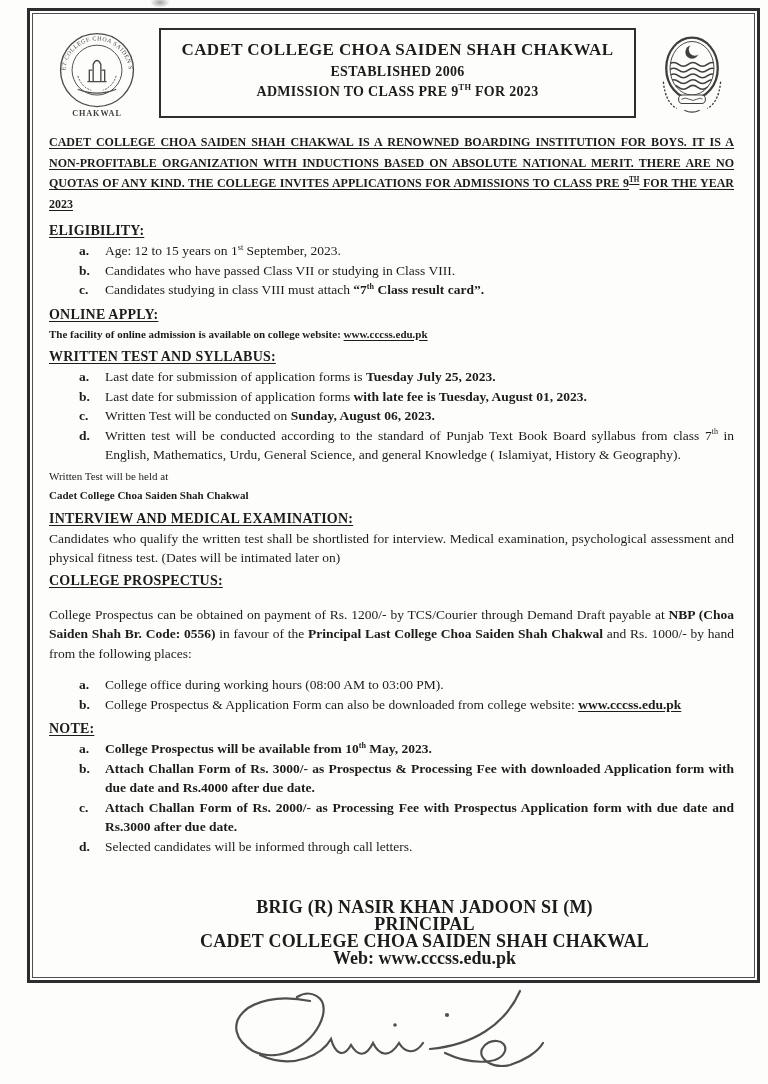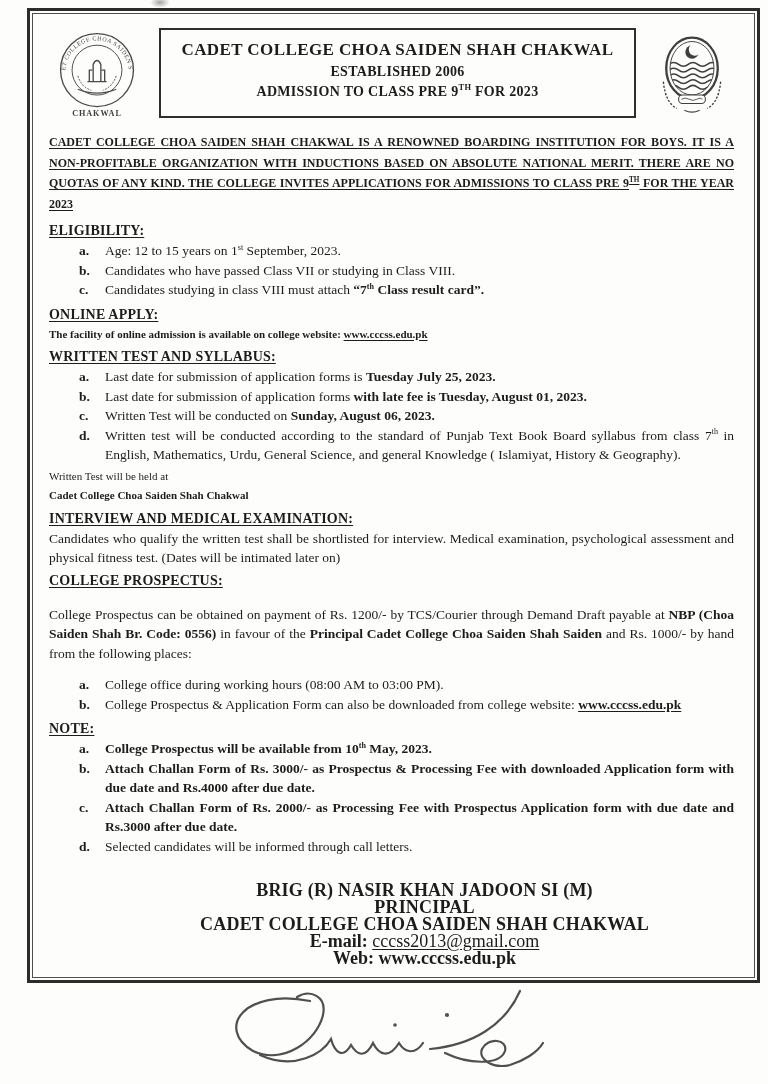--- a/index.html
+++ b/index.html
@@ -131,21 +131,21 @@
           </div>
       </div>
 
       <div class="line">Written Test will be held at</div>
       <div class="line b">Cadet College Choa Saiden Shah Chakwal</div>
 
       <div class="sec-h"><span class="u">INTERVIEW AND MEDICAL EXAMINATION:</span></div>
       <p class="para" style="margin:0">Candidates who qualify the written test shall be shortlisted for interview. Medical examination, psychological assessment and physical fitness test. (Dates will be intimated later on)</p>
 
       <div class="sec-h"><span class="u">COLLEGE PROSPECTUS:</span></div>
-      <p class="para" style="margin:14px 0 0"><span>College Prospectus can be obtained on payment of Rs. 1200/- by TCS/Courier through Demand Draft payable at </span><span class="b">NBP (Choa Saiden Shah Br. Code: 0556)</span><span> in favour of the </span><span class="b">Principal Cadet College Choa Saiden Shah Saiden</span><span> and Rs. 1000/- by hand from the following places:</span></p>
+      <p class="para" style="margin:14px 0 0"><span>College Prospectus can be obtained on payment of Rs. 1200/- by TCS/Courier through Demand Draft payable at </span><span class="b">NBP (Choa Saiden Shah Br. Code: 0556)</span><span> in favour of the </span><span class="b">Principal Last College Choa Saiden Shah Chakwal</span><span> and Rs. 1000/- by hand from the following places:</span></p>
       <div class="list" style="margin-top:12px">
         <div class="li">
             <span class="li-m">a.</span>
             <span class="li-b"><span>College office during working hours (08:00 AM to 03:00 PM).</span></span>
           </div>
         <div class="li">
             <span class="li-m">b.</span>
             <span class="li-b"><span>College Prospectus &amp; Application Form can also be downloaded from college website: </span><span class="b u">www.cccss.edu.pk</span></span>
           </div>
       </div>
@@ -167,21 +167,20 @@
         <div class="li">
             <span class="li-m">d.</span>
             <span class="li-b"><span>Selected candidates will be informed through call letters.</span></span>
           </div>
       </div>
 
       <div class="footer">
         <div class="f-bold">BRIG (R) NASIR KHAN JADOON SI (M)</div>
         <div class="f-bold">PRINCIPAL</div>
         <div class="f-bold">CADET COLLEGE CHOA SAIDEN SHAH CHAKWAL</div>
-        <div><span class="b">E-mail: </span><span class="u">cccss2013@gmail.com</span></div>
         <div><span class="b">Web: </span><span class="b">www.cccss.edu.pk</span></div>
       </div>
 
     </div>
   </div>
 
   <svg class="sig" width="345" height="100" viewBox="0 0 345 100">
     <g fill="none" stroke="var(--signature,#4f4f4f)" stroke-width="2.2" stroke-linecap="round">
       <path d="M105 18 C 40 5, 10 45, 48 68 C 78 82, 112 58, 118 32 C 122 13, 105 6, 92 14"></path>
       <path d="M55 72 C 90 88, 118 70, 126 56 C 130 70, 138 76, 146 62 C 152 72, 160 76, 168 60 C 174 72, 184 76, 194 60 C 200 70, 210 72, 218 60"></path>

